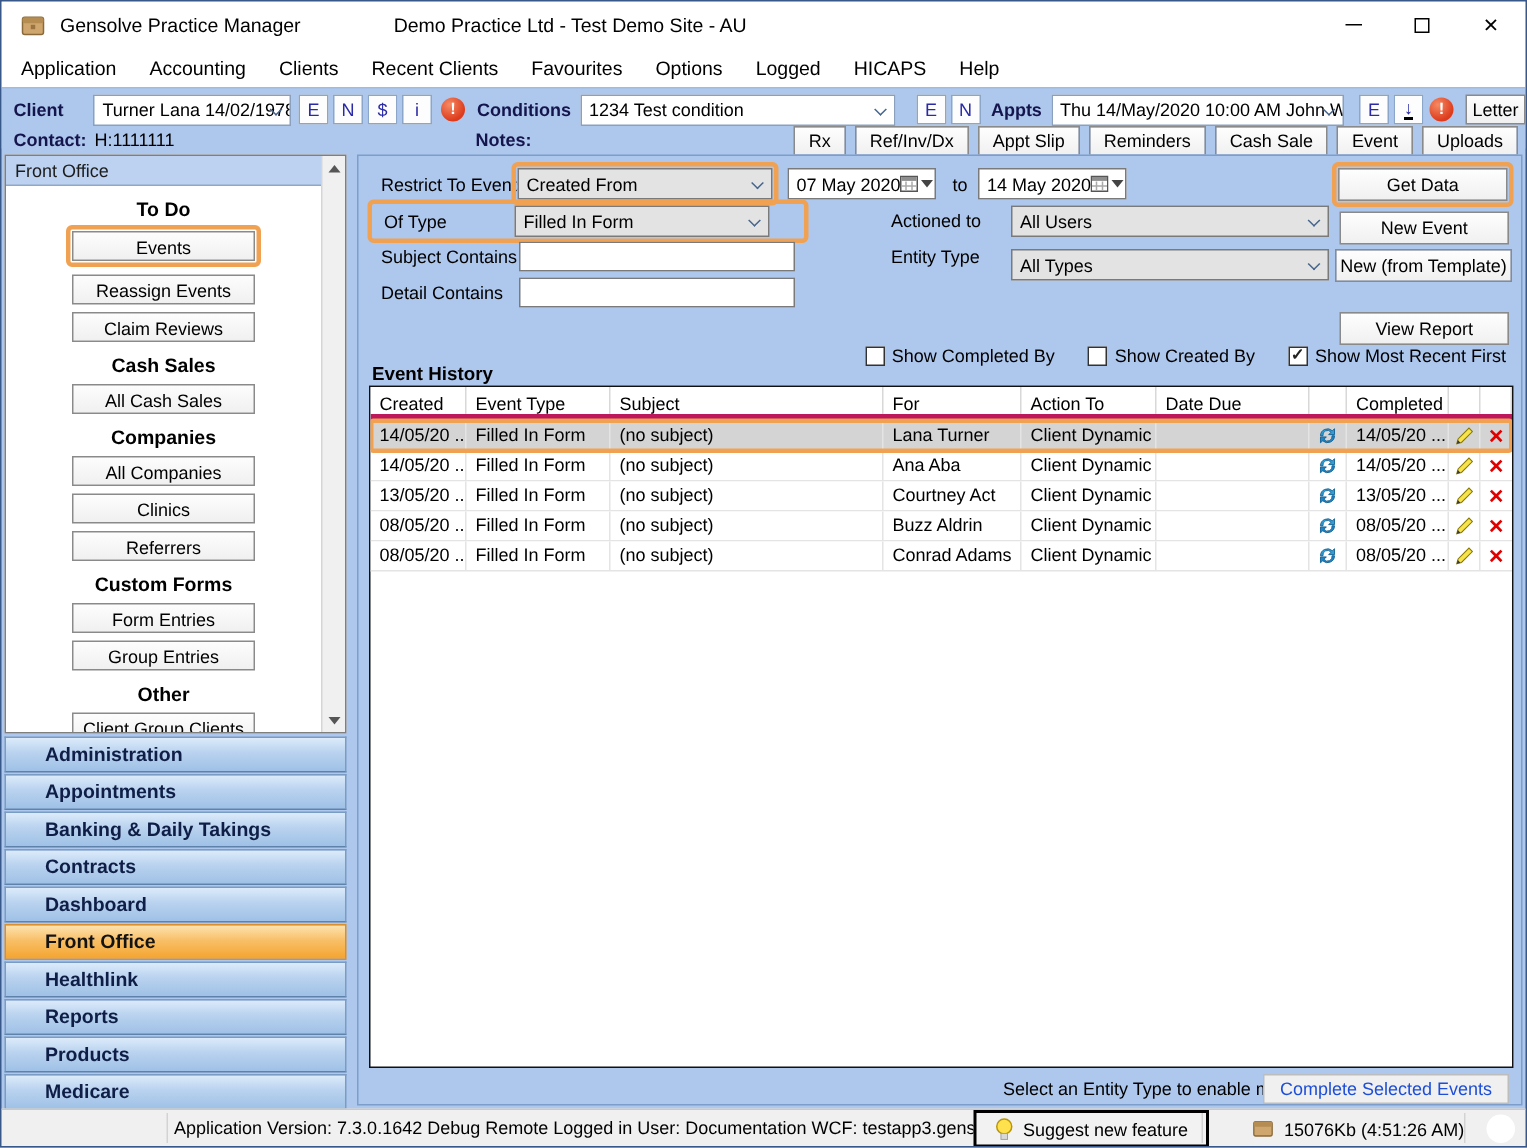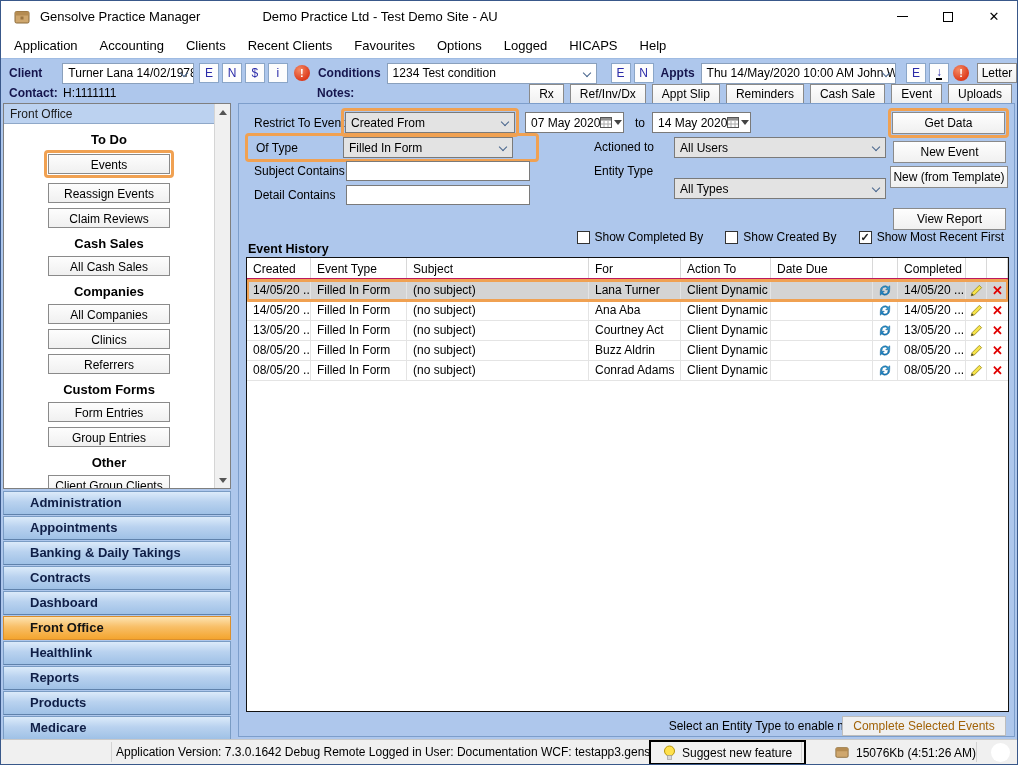--- a/index.html
+++ b/index.html
@@ -80,34 +80,34 @@
   .dchev{width:0;height:0;border-left:4px solid transparent;border-right:4px solid transparent;border-top:5px solid #444;}
   .main .btn{position:absolute;}
   .orange-box{position:absolute;border:3px solid #F0A152;border-radius:4px;}
   .checkbox-row{position:absolute;top:126px;right:10px;display:flex;gap:22px;align-items:center;}
   .ckb{display:flex;align-items:center;gap:5px;}
   .ckbox{width:13px;height:13px;background:#fff;border:1px solid #333;display:flex;align-items:center;
       justify-content:center;font-size:11px;font-weight:bold;color:#222;line-height:1;flex:none;}
   .eh-title{position:absolute;left:9px;top:138px;font-weight:bold;font-size:12.5px;}
   
   .grid{position:absolute;left:7px;top:153px;width:763px;height:455px;background:#fff;border:1px solid #111;overflow:hidden;}
-  .grid-header{display:flex;height:23px;border-bottom:3px solid #be185d;background:#fff;}
+  .grid-header{display:flex;height:23px;border-bottom:5px solid #be185d;background:#fff;}
   .gh-cell{border-right:1px solid #d8d8d8;padding:4px 4px 0 6px;font-size:12px;white-space:nowrap;overflow:hidden;}
   .grid-row{display:flex;height:20px;border-bottom:1px solid #e4e4e4;position:relative;background:#fff;}
   .gr-cell{border-right:1px solid #e4e4e4;padding:2px 4px 0 6px;font-size:12px;white-space:nowrap;overflow:hidden;}
   .grid-row.selected{background:#d4d4d4;}
   .grid-row.selected::after{content:"";position:absolute;left:-1px;right:-1px;top:-2px;bottom:-2px;
       border:3px solid #F0A152;border-radius:3px;pointer-events:none;z-index:3;}
   .icon-cell{display:flex;align-items:center;justify-content:center;padding:0;}
   .del-x{color:#e00000;font-weight:bold;font-size:13px;line-height:1;}
   .sort-arrow{display:inline-block;margin-left:14px;width:0;height:0;border-left:4px solid transparent;
       border-right:4px solid transparent;border-top:5px solid #7d93ad;vertical-align:middle;}
   .grid-footer{position:absolute;left:0;right:0;top:610px;height:24px;display:flex;align-items:center;
       justify-content:flex-end;gap:14px;padding-right:8px;}
-  .btn.disabled{color:#a16207;background:#f0f0f0;border-color:#bdbdbd;width:164px;}
+  .btn.disabled{color:#1d4ed8;background:#f0f0f0;border-color:#bdbdbd;width:164px;}
   
   .statusbar{position:absolute;left:0;right:0;bottom:0;height:25px;background:#f0f0f0;
       border-top:1px solid #c9c9c9;display:flex;align-items:center;font-size:12px;}
   .sb-info{position:absolute;left:115px;top:5px;white-space:nowrap;}
   .sb-sep{position:absolute;top:2px;bottom:2px;width:1px;background:#d3d3d3;}
   .sb-suggest{position:absolute;left:648px;top:0;height:25px;border:2px solid #000;background:#f2f2f2;
       display:flex;align-items:center;gap:6px;padding:0 12px;}
   .sb-mem{position:absolute;left:812px;top:0;height:25px;display:flex;align-items:center;gap:7px;padding-left:22px;}
   .sb-circle{position:absolute;right:7px;top:3px;width:19px;height:19px;border-radius:50%;background:#fff;}
 </style>
@@ -275,21 +275,21 @@
       </div>
       <span class="flabel" style="left:355px;top:36px">Actioned to</span>
       <div class="combo gray" style="left:435px;top:33px;width:212px">
         <span>All Users</span>
         <span class="chev"></span>
       </div>
 
       <span class="flabel" style="left:15px;top:60px">Subject Contains</span>
       <input class="input" style="position: absolute; left: 107px; top: 57px;" id="subject-input">
       <span class="flabel" style="left:355px;top:60px">Entity Type</span>
-      <div class="combo gray" style="left:435px;top:74px;width:212px">
+      <div class="combo gray" style="left:435px;top:62px;width:212px">
         <span>All Types</span>
         <span class="chev"></span>
       </div>
 
       <span class="flabel" style="left:15px;top:84px">Detail Contains</span>
       <input class="input" style="position: absolute; left: 107px; top: 81px;" id="detail-input">
 
       <div class="orange-box" style="left:649px;top:4px;width:121px;height:30px">
         <button class="btn" style="left:1px;top:1px;width:113px;height:22px">Get Data</button>
       </div>

